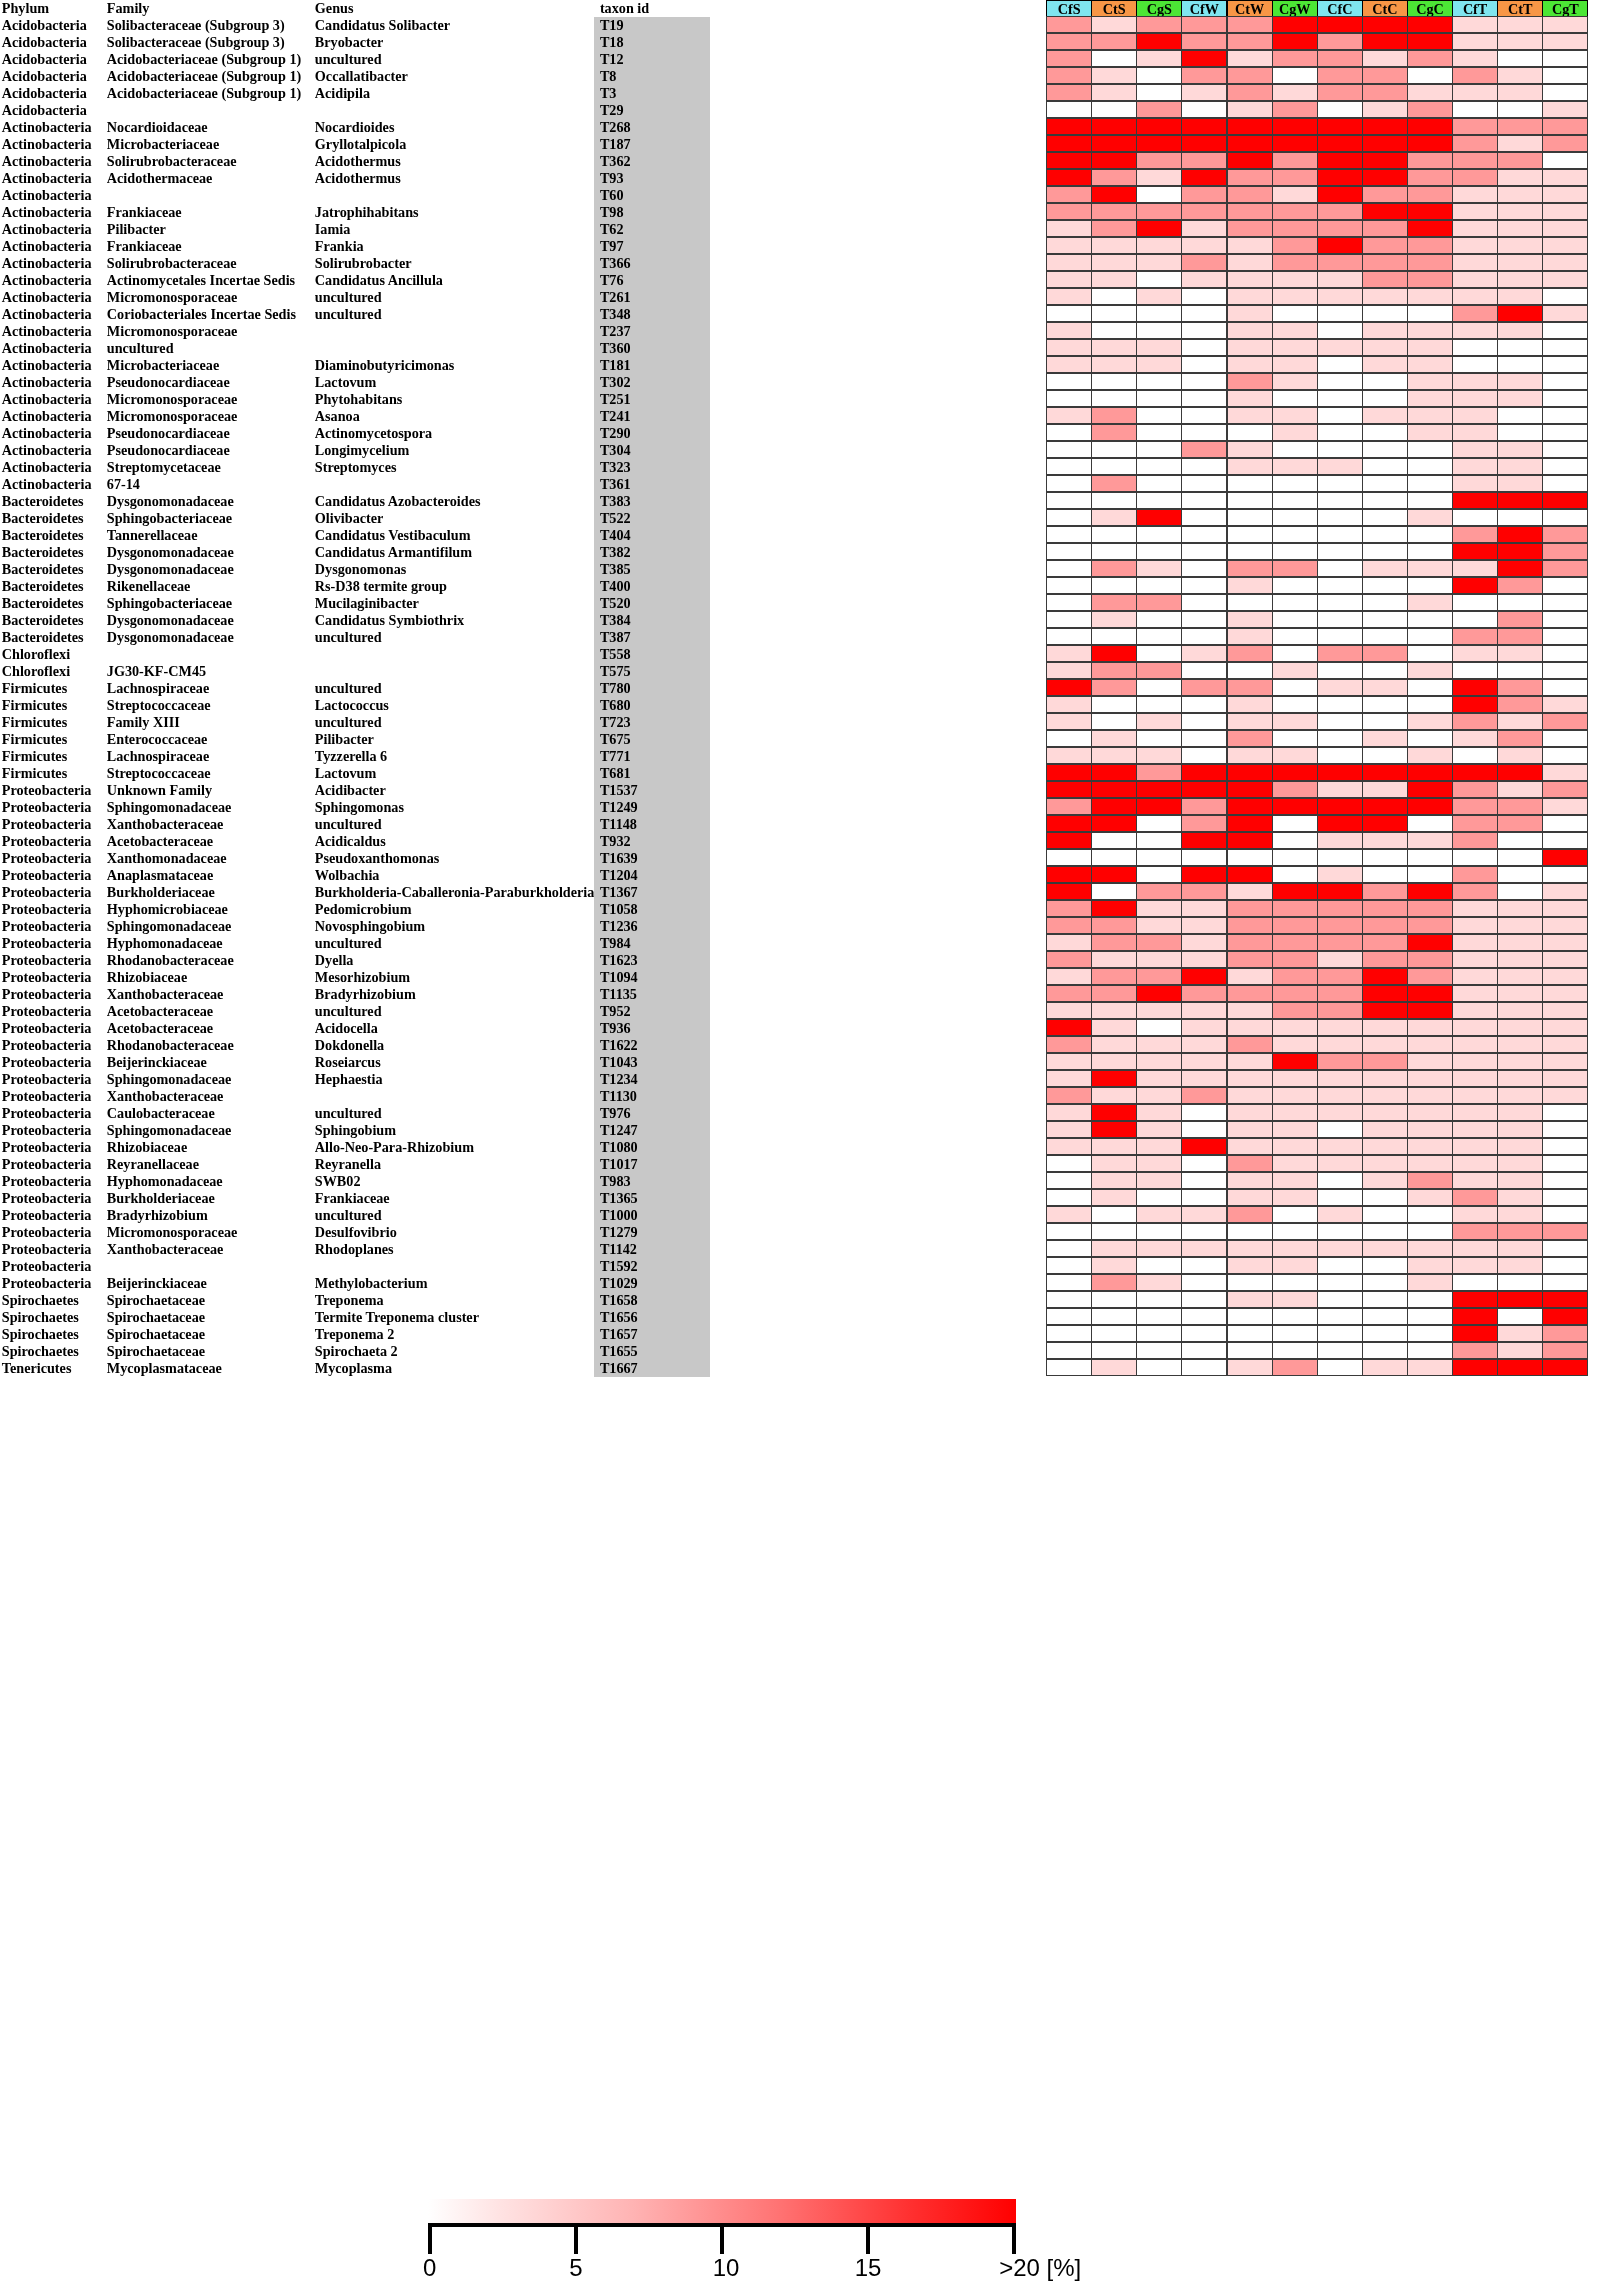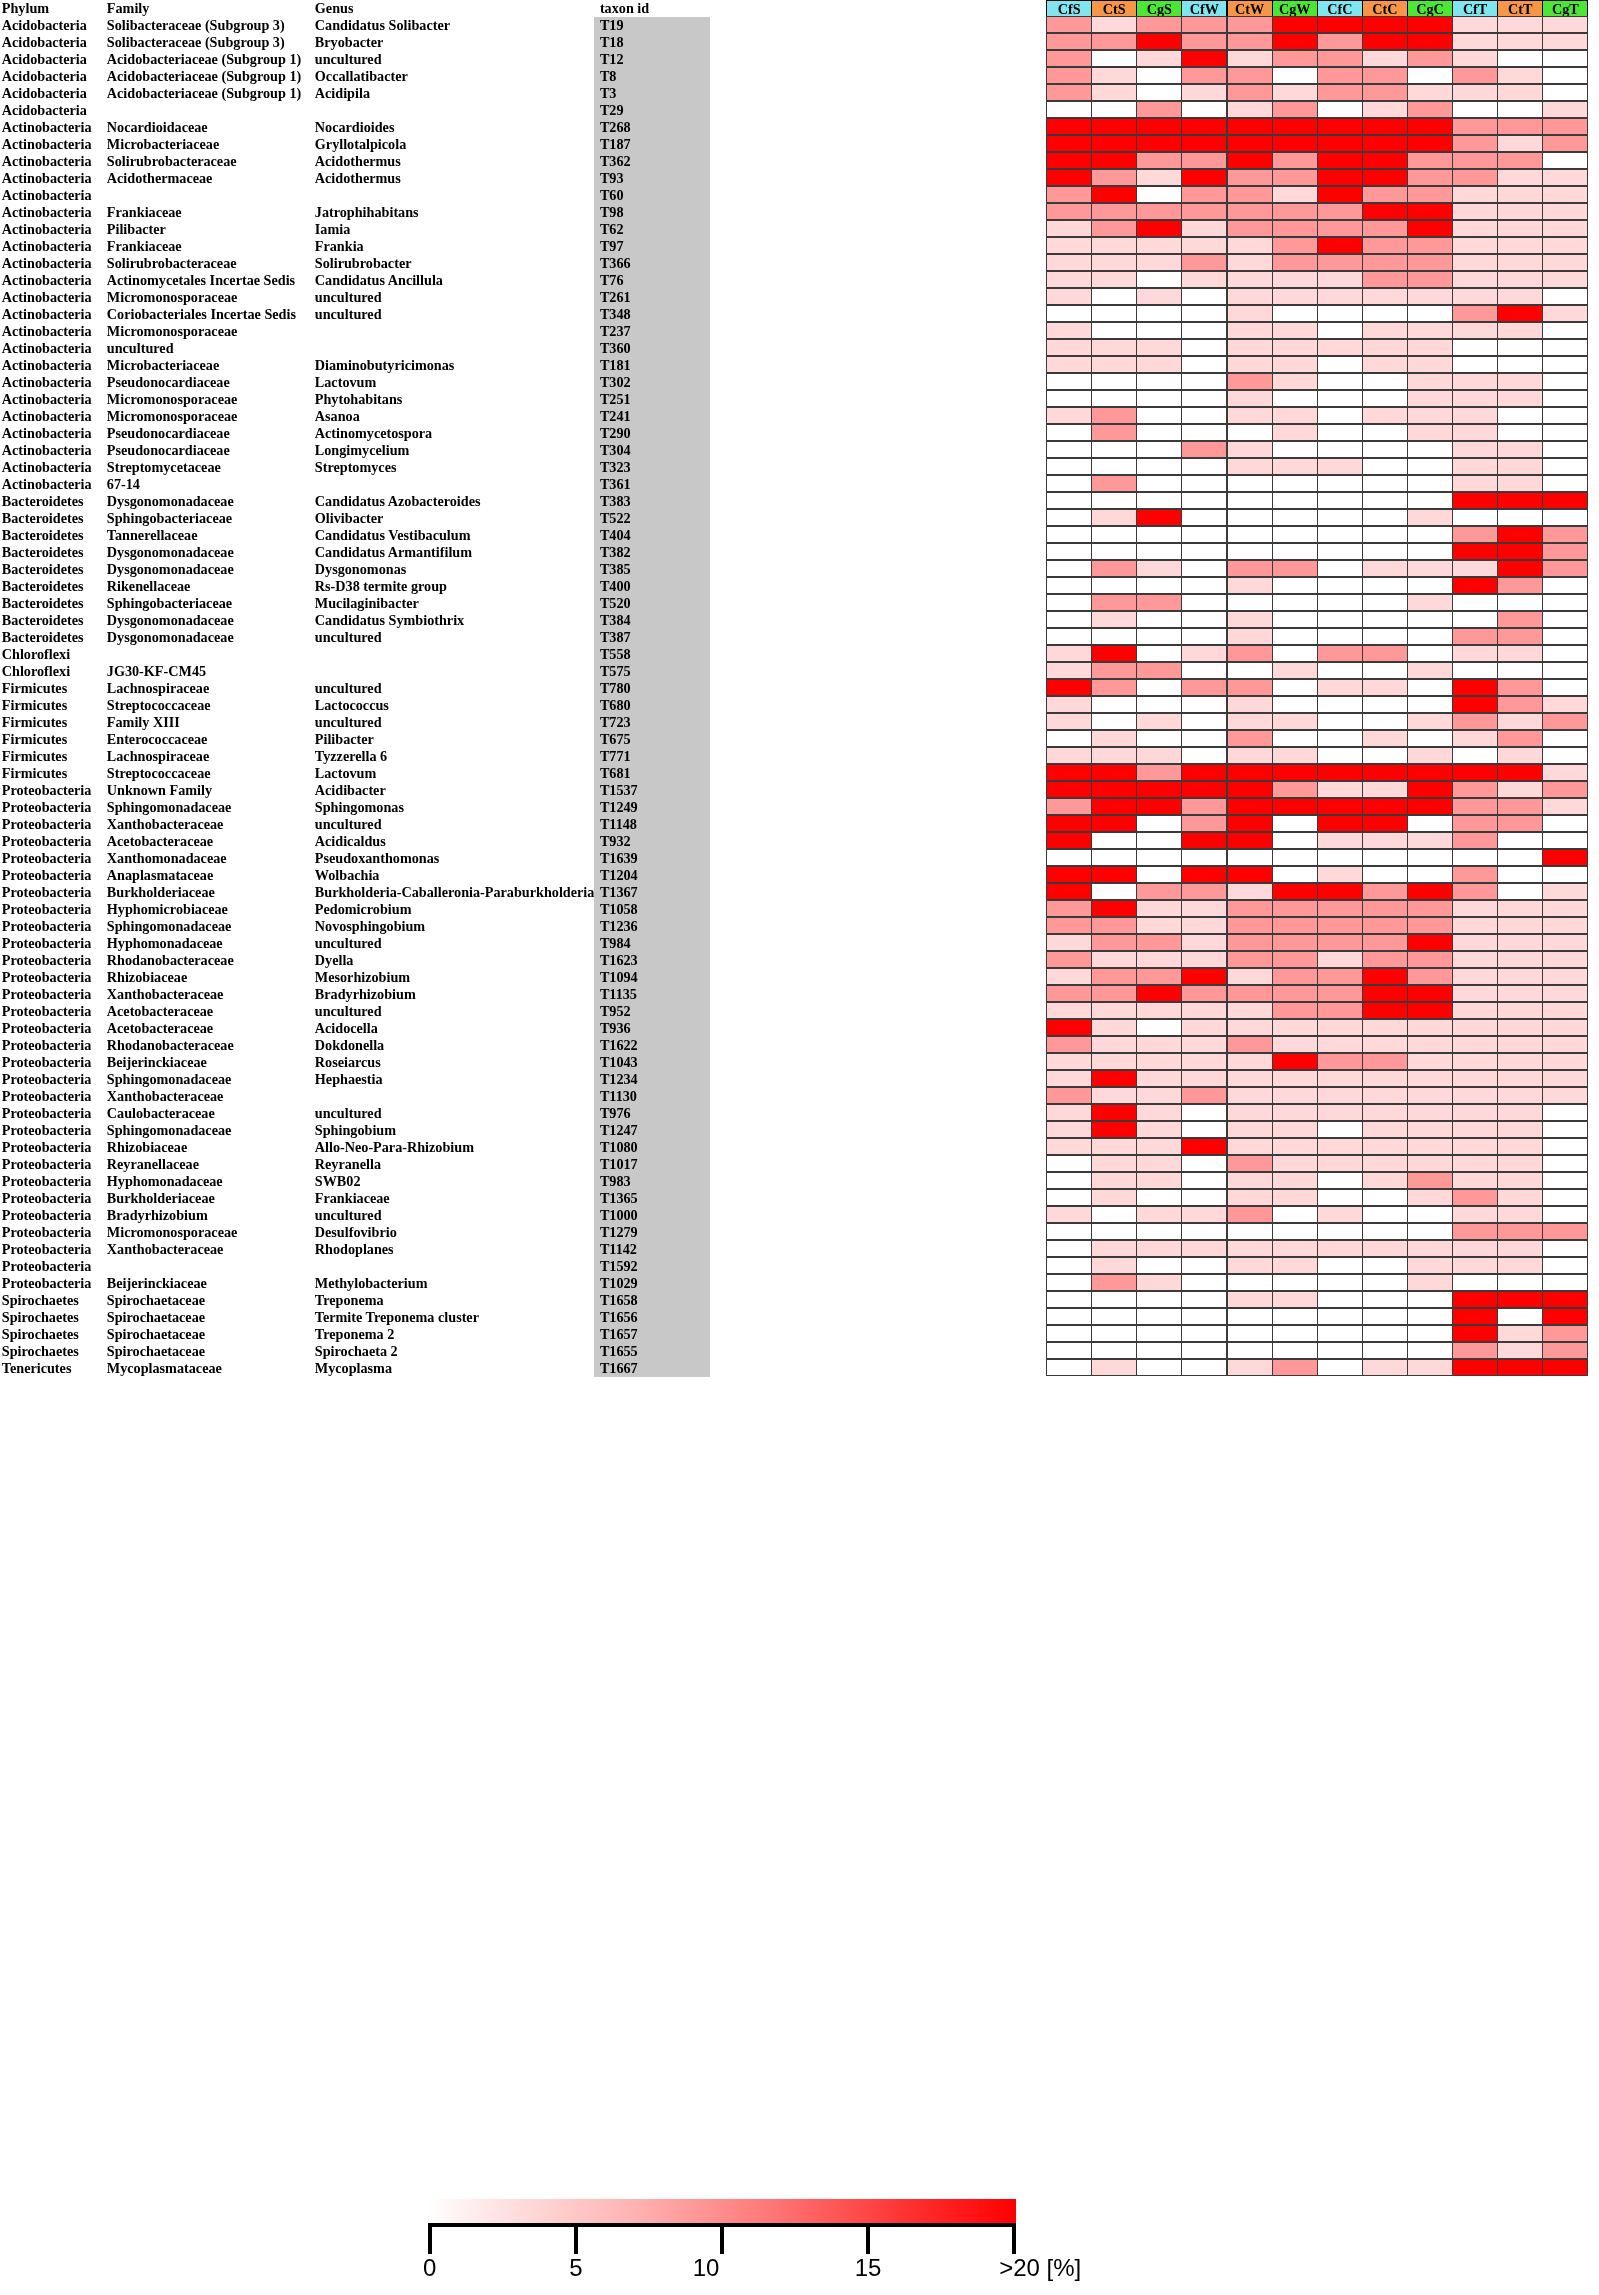--- a/index.html
+++ b/index.html
@@ -1784,20 +1784,20 @@
       <div class="axisline"></div>
     <div class="tick" style="left: 0px;"></div>
         <div class="tick" style="left: 146px;"></div>
         <div class="tick" style="left: 292px;"></div>
         <div class="tick" style="left: 438px;"></div>
         <div class="tick" style="left: 584px;"></div>
       </div>
     <div class="legend-labels" id="legend-labels">
         <div class="lbl" style="left: 1.8px;">0</div>
         <div class="lbl" style="left: 148px;">5</div>
-        <div class="lbl" style="left: 278px;">10</div>
+        <div class="lbl" style="left: 298px;">10</div>
         <div class="lbl" style="left: 440px;">15</div>
         <div class="lbl last" style="left: 586px;">&gt;20 [%]</div>
       </div>
   </div>
 
 </div>
 
 
 </body></html>

